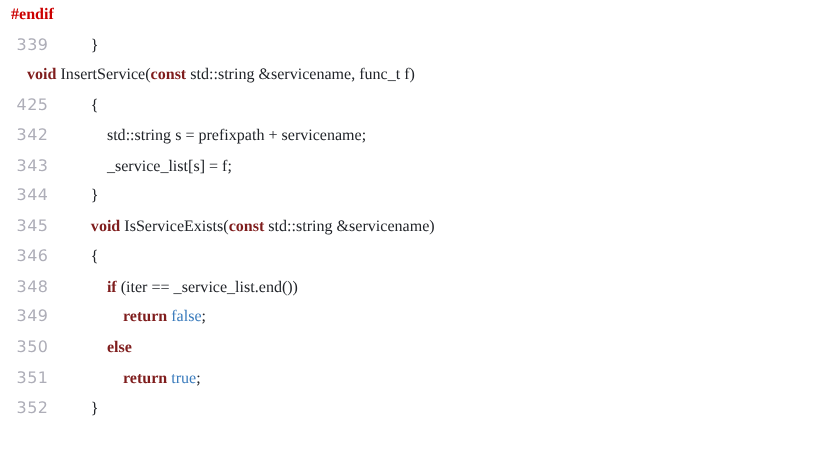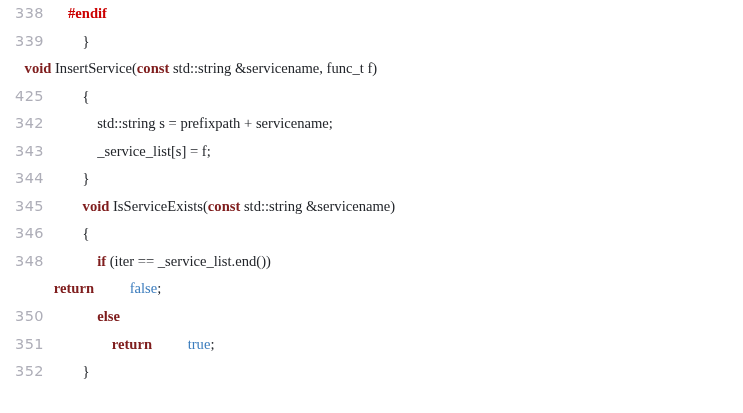--- a/index.html
+++ b/index.html
@@ -42,34 +42,34 @@
     font-family: Liberation Serif, serif;
     font-size: 14.6px;
     color: #22252a;
     white-space: pre;
     padding-left: 10px;
   }
   .tok { white-space: pre; }
   .tok.plain   { color: #22252a; }
   .tok.kw      { color: #7f1d1d; font-weight: bold; }
   .tok.pre     { color: #cc0000; font-weight: bold; }
-  .tok.lit     { color: #3b7cbd; margin-left: 32px; }
+  .tok.lit     { color: #3b7cbd; }
   .tok.punct   { color: #22252a; }
 </style>
 </head>
 <body>
 
 <div id="editor">
-    <div class="code-line"><span class="lineno">338</span><span class="content"><span class="tok plain"></span><span class="tok pre">#endif</span></span></div>
+    <div class="code-line"><span class="content"><span class="tok plain"></span><span class="tok pre">#endif</span></span></div>
     <div class="code-line"><span class="lineno">339</span><span class="content"><span class="tok plain">    </span><span class="tok punct">}</span></span></div>
     <div class="code-line"><span class="content"><span class="tok plain">    </span><span class="tok kw">void</span><span class="tok plain"> InsertService(</span><span class="tok kw">const</span><span class="tok plain"> std::string &amp;servicename, func_t f)</span></span></div>
     <div class="code-line"><span class="lineno">425</span><span class="content"><span class="tok plain">    </span><span class="tok punct">{</span></span></div>
     <div class="code-line"><span class="lineno">342</span><span class="content"><span class="tok plain">        </span><span class="tok plain">std::string s = prefixpath + servicename;</span></span></div>
     <div class="code-line"><span class="lineno">343</span><span class="content"><span class="tok plain">        </span><span class="tok plain">_service_list[s] = f;</span></span></div>
     <div class="code-line"><span class="lineno">344</span><span class="content"><span class="tok plain">    </span><span class="tok punct">}</span></span></div>
     <div class="code-line"><span class="lineno">345</span><span class="content"><span class="tok plain">    </span><span class="tok kw">void</span><span class="tok plain"> IsServiceExists(</span><span class="tok kw">const</span><span class="tok plain"> std::string &amp;servicename)</span></span></div>
     <div class="code-line"><span class="lineno">346</span><span class="content"><span class="tok plain">    </span><span class="tok punct">{</span></span></div>
     <div class="code-line"><span class="lineno">348</span><span class="content"><span class="tok plain">        </span><span class="tok kw">if</span><span class="tok plain"> (iter == _service_list.end())</span></span></div>
-    <div class="code-line"><span class="content"><span class="tok plain">            </span><span class="tok kw">return</span><span class="tok plain"> </span><span class="tok lit">false</span><span class="tok plain">;</span></span></div>
+    <div class="code-line"><span class="lineno">349</span><span class="content"><span class="tok plain">            </span><span class="tok kw">return</span><span class="tok plain"> </span><span class="tok lit">false</span><span class="tok plain">;</span></span></div>
     <div class="code-line"><span class="lineno">350</span><span class="content"><span class="tok plain">        </span><span class="tok kw">else</span></span></div>
     <div class="code-line"><span class="lineno">351</span><span class="content"><span class="tok plain">            </span><span class="tok kw">return</span><span class="tok plain"> </span><span class="tok lit">true</span><span class="tok plain">;</span></span></div>
     <div class="code-line"><span class="lineno">352</span><span class="content"><span class="tok plain">    </span><span class="tok punct">}</span></span></div>
   </div>
 
 </body></html>

